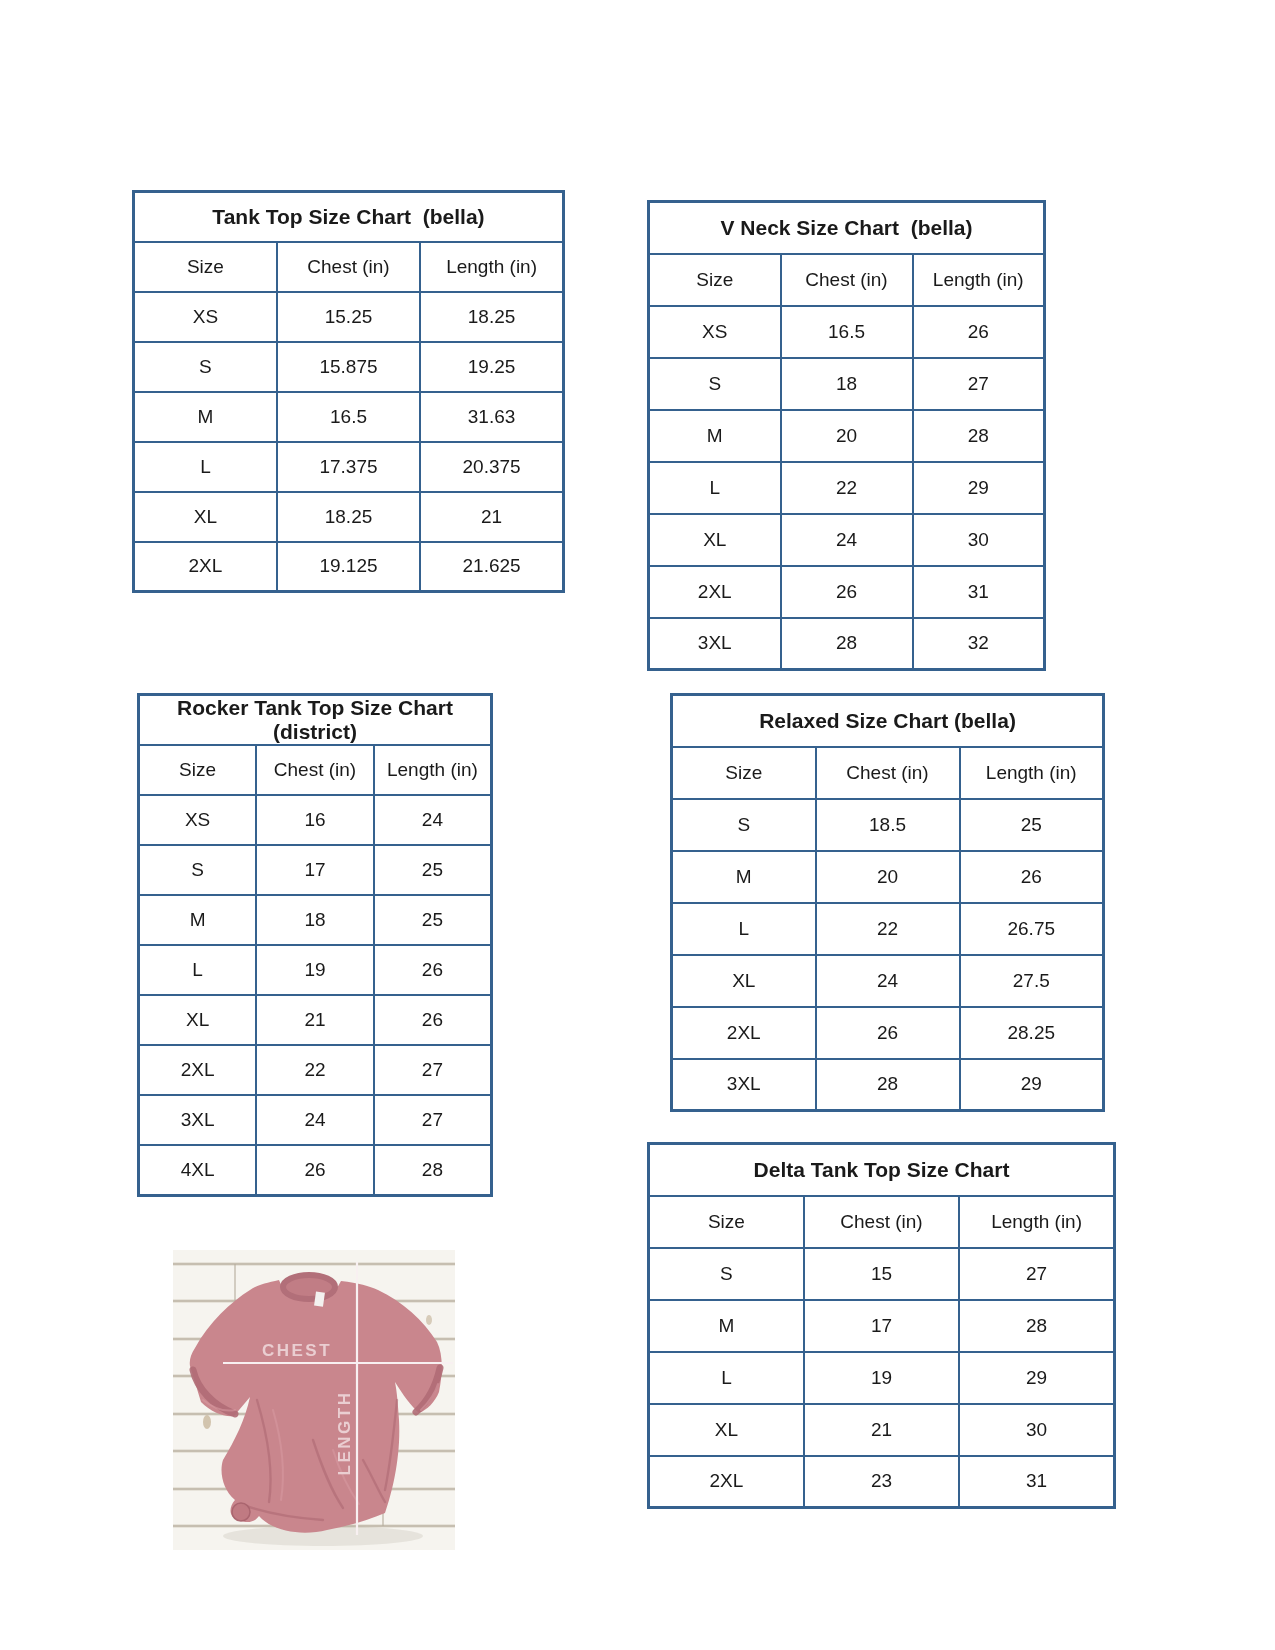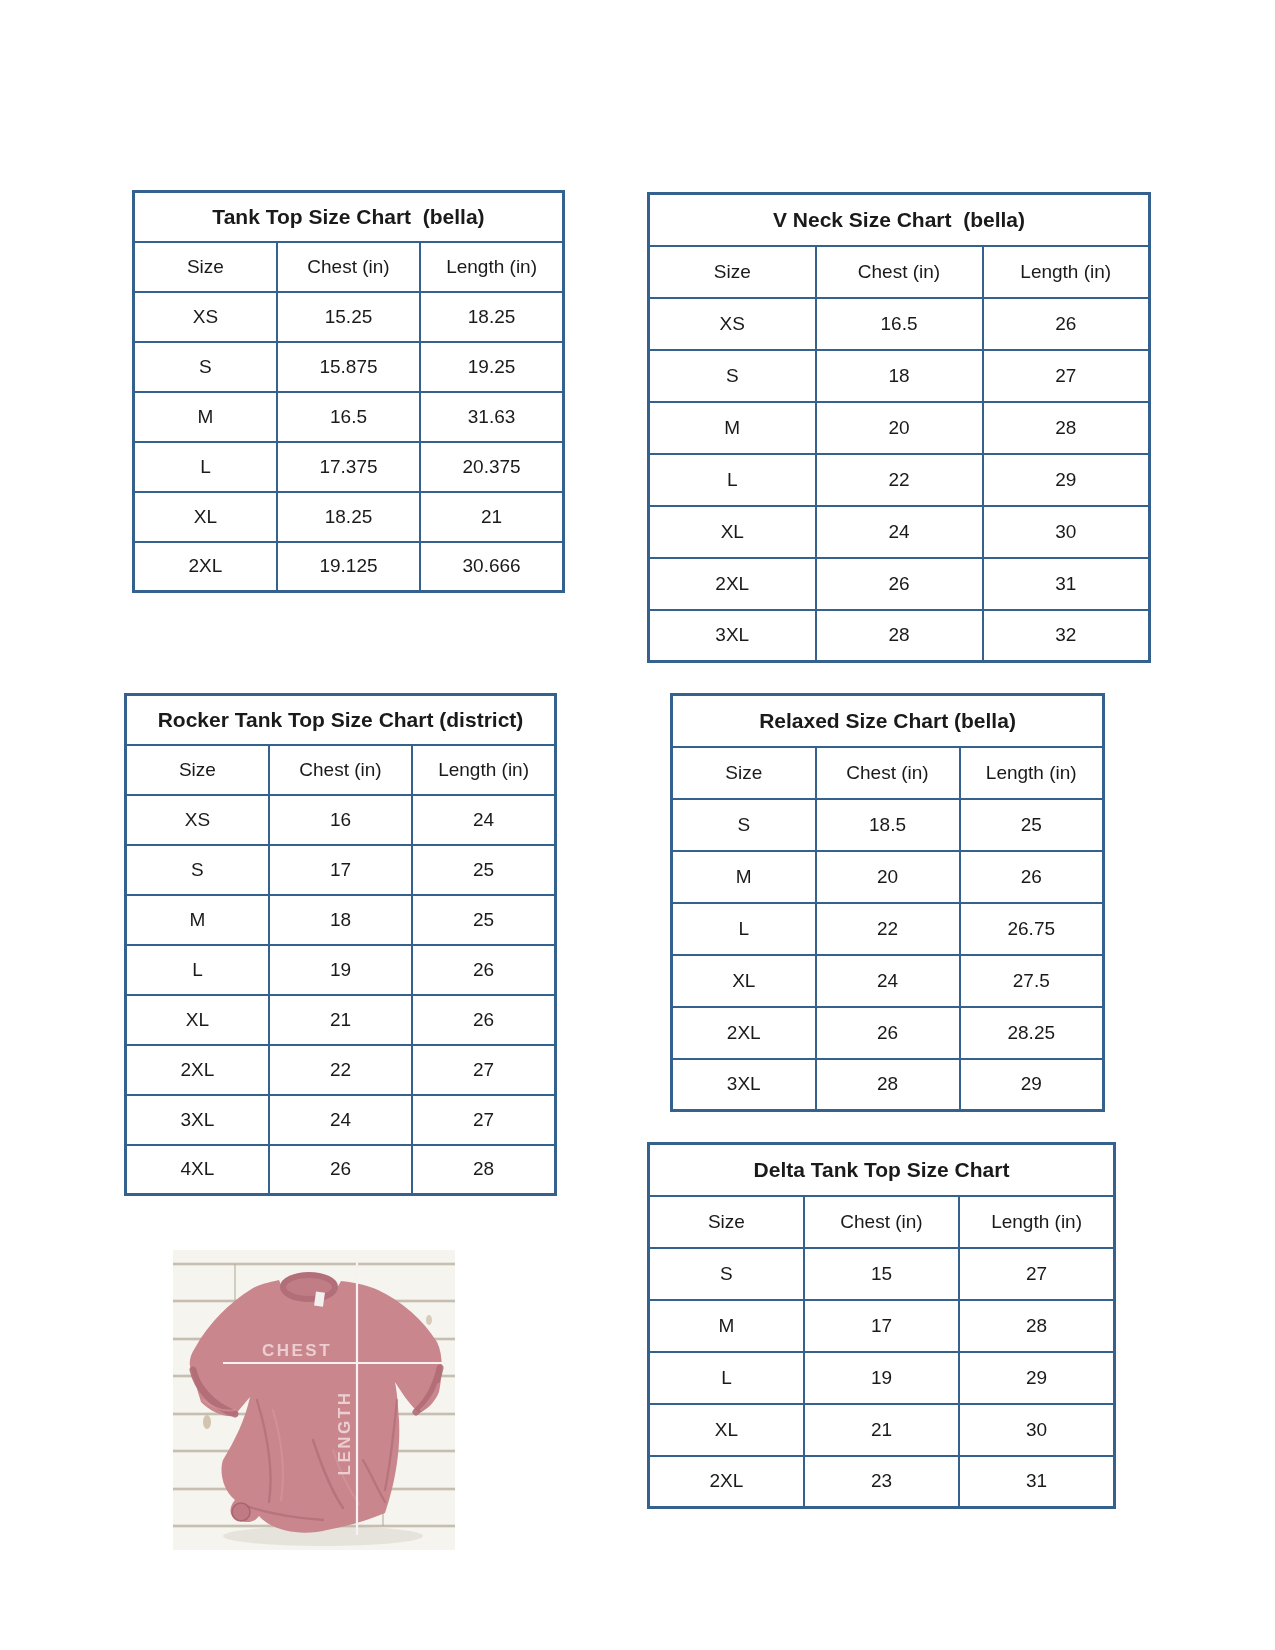--- a/index.html
+++ b/index.html
@@ -30,22 +30,22 @@
     height:50px;
     padding:0 4px;
   }
   table.size-table.tall td { height:52px; }
   table.size-table td.title-cell {
     font-weight:700;
     font-size:21px;
     white-space:pre-wrap;
   }
   #table-tank-top      { left:132px; top:190px;  width:433px; }
-  #table-v-neck        { left:647px; top:192px;  width:504px; }
-  #table-rocker        { left:124px; top:693px;  width:433px; }
+  #table-v-neck        { left:647px; top:200px;  width:399px; }
+  #table-rocker        { left:137px; top:693px;  width:356px; }
   #table-relaxed       { left:670px; top:693px;  width:435px; }
   #table-delta         { left:647px; top:1142px; width:469px; }
   .photo {
     position:absolute;
     left:173px; top:1250px;
     width:282px; height:300px;
   }
   .photo svg { display:block; width:282px; height:300px; }
   .shirt-fill   { fill:var(--shirt-color, #c9868d); }
   .meas-line    { stroke:var(--line-color, #f8f0f1); stroke-width:2.2; }
@@ -101,21 +101,21 @@
           <td>20.375</td>
         </tr>
         <tr>
           <td>XL</td>
           <td>18.25</td>
           <td>21</td>
         </tr>
         <tr>
           <td>2XL</td>
           <td>19.125</td>
-          <td>30.666</td>
+          <td>21.625</td>
         </tr>
       </tbody>
   </table>
 
   <table class="size-table tall" id="table-v-neck">
     <colgroup>
         <col>
         <col>
         <col>
       </colgroup>

